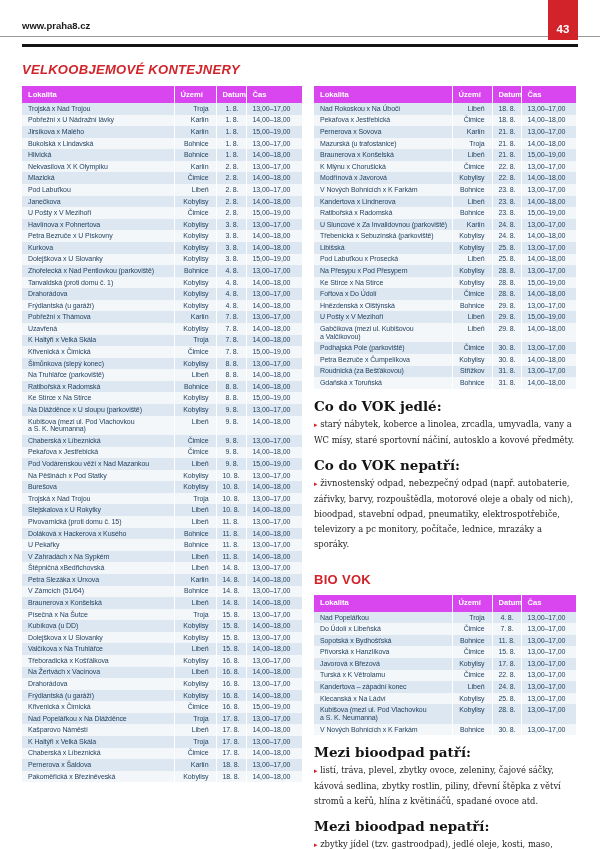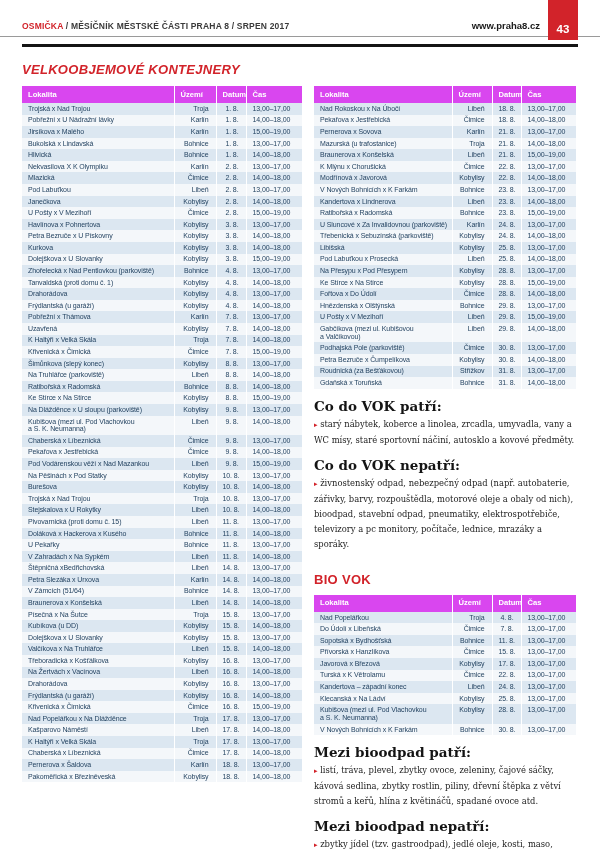--- a/index.html
+++ b/index.html
@@ -48,23 +48,20 @@
   .sec-h { font-family:"DejaVu Serif", serif; font-weight:bold; font-size:13.5px; color:#141414; margin:9px 0 3px; }
   .sec-p { font-family:"DejaVu Serif", serif; font-size:8.4px; line-height:15px; color:#1c1c1c; }
   .sec-p .arrow { color:#d2232a; font-family:"DejaVu Sans", sans-serif; font-size:7px; }
 </style>
 </head>
 <body>
 
 <div class="page">
 
   <div class="topbar">
-    <div class="brandline">
-      <span class="brand">OSMIČKA</span><span> / MĚSÍČNÍK MĚSTSKÉ ČÁSTI PRAHA 8 / SRPEN 2017</span>
-    </div>
     <div class="website">www.praha8.cz</div>
   </div>
   <div class="pagenum-badge">
     <span>43</span>
   </div>
   <div class="header-rule"></div>
 
   <div class="black-rule"></div>
 
   <div class="vok-title">VELKOOBJEMOVÉ KONTEJNERY</div>
@@ -599,21 +596,21 @@
             </tr>
             <tr>
               <td class="lok">Gdaňská x Toruňská</td>
               <td class="uzemi">Bohnice</td>
               <td class="datum">31. 8.</td>
               <td class="cas">14,00–18,00</td>
             </tr>
           </tbody>
       </table>
 
-      <div class="sec-h">Co do VOK patří:</div>
+      <div class="sec-h">Co do VOK jedlé:</div>
       <div class="sec-p"><span class="arrow">▸</span><span> starý nábytek, koberce a linolea, zrcadla, umyvadla, vany a WC mísy, staré sportovní náčiní, autosklo a kovové předměty.</span></div>
 
       <div class="sec-h">Co do VOK nepatří:</div>
       <div class="sec-p"><span class="arrow">▸</span><span> živnostenský odpad, nebezpečný odpad (např. autobaterie, zářivky, barvy, rozpouštědla, motorové oleje a obaly od nich), bioodpad, stavební odpad, pneumatiky, elektrospotřebiče, televizory a pc monitory, počítače, lednice, mrazáky a sporáky.</span></div>
 
       <div class="bio-title">BIO VOK</div>
 
       <table class="t-right">
         <colgroup>
             <col class="c-lok">

